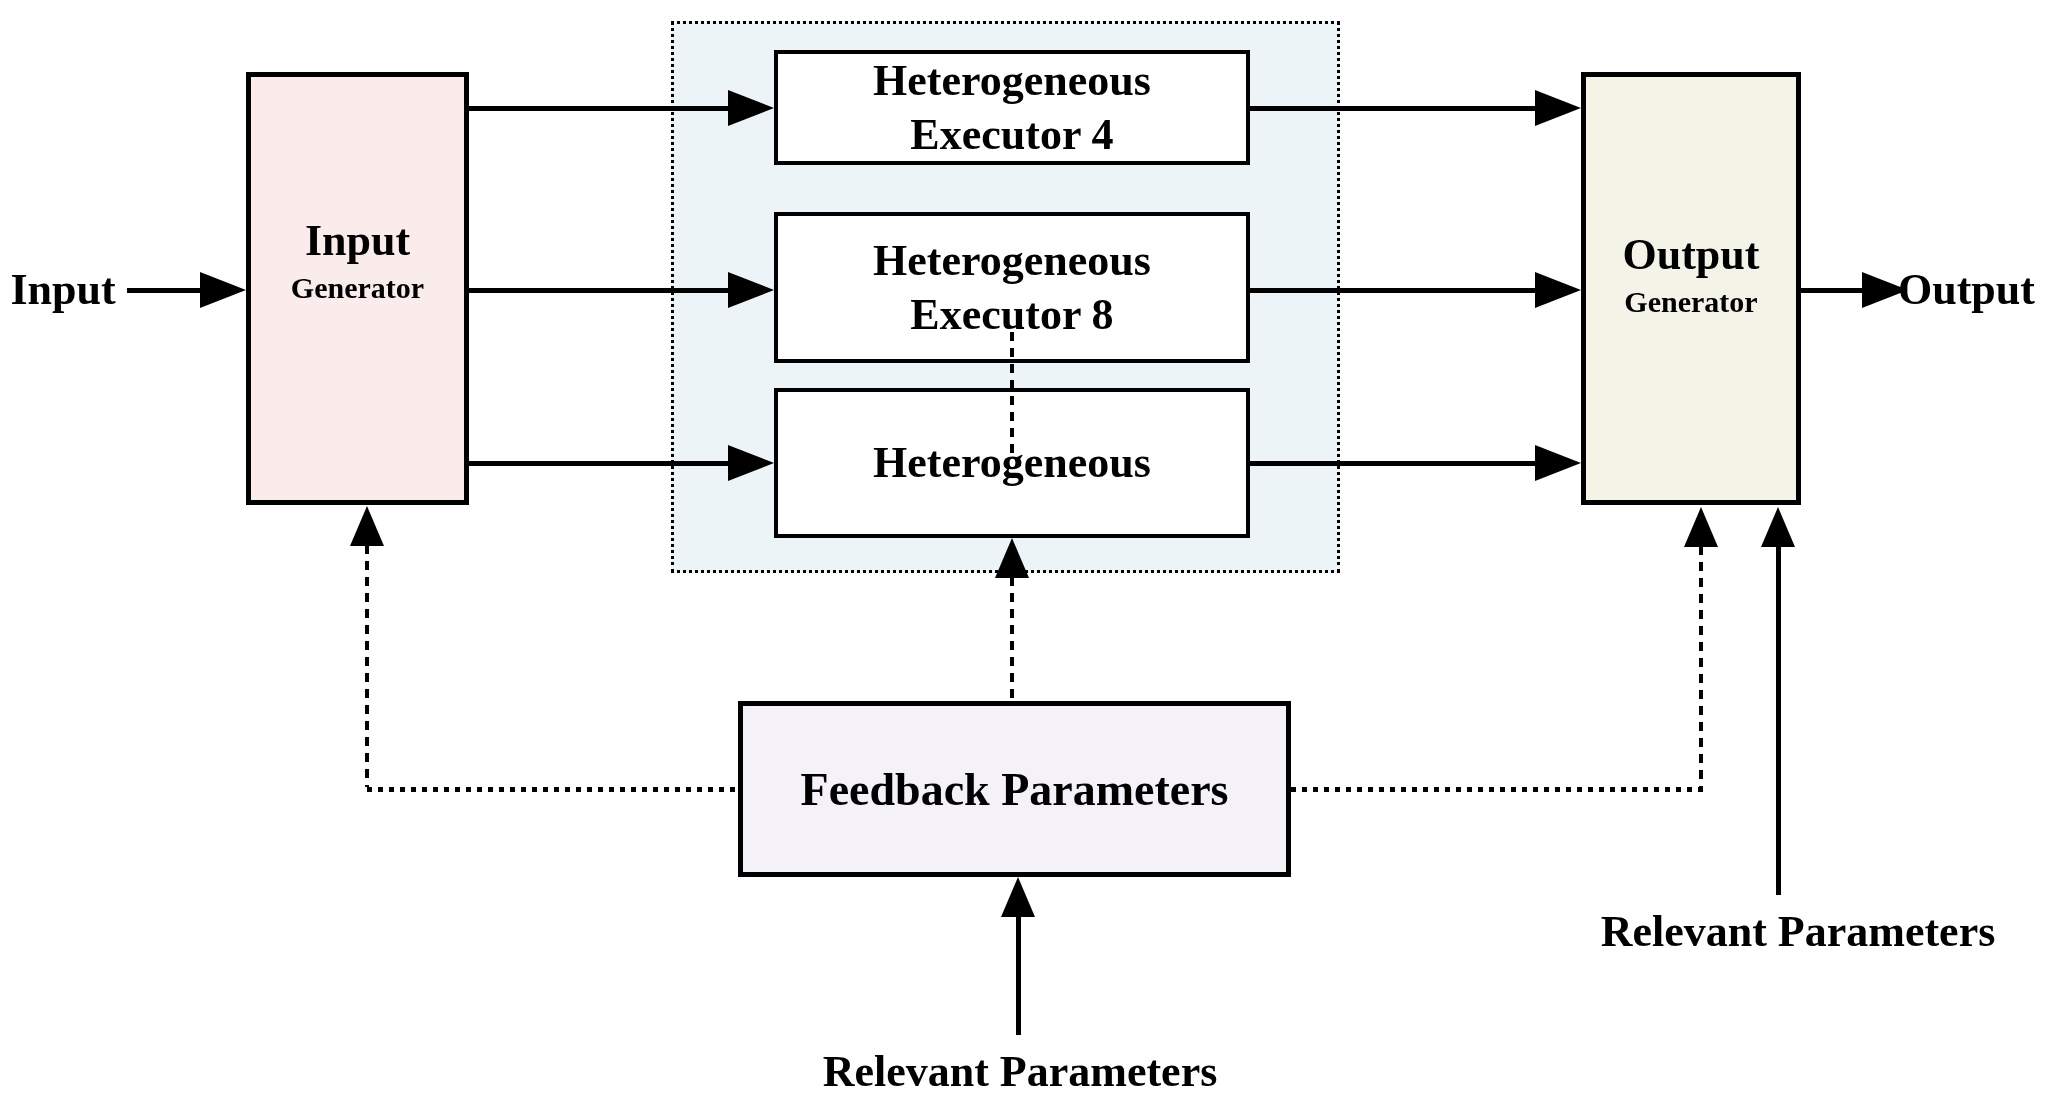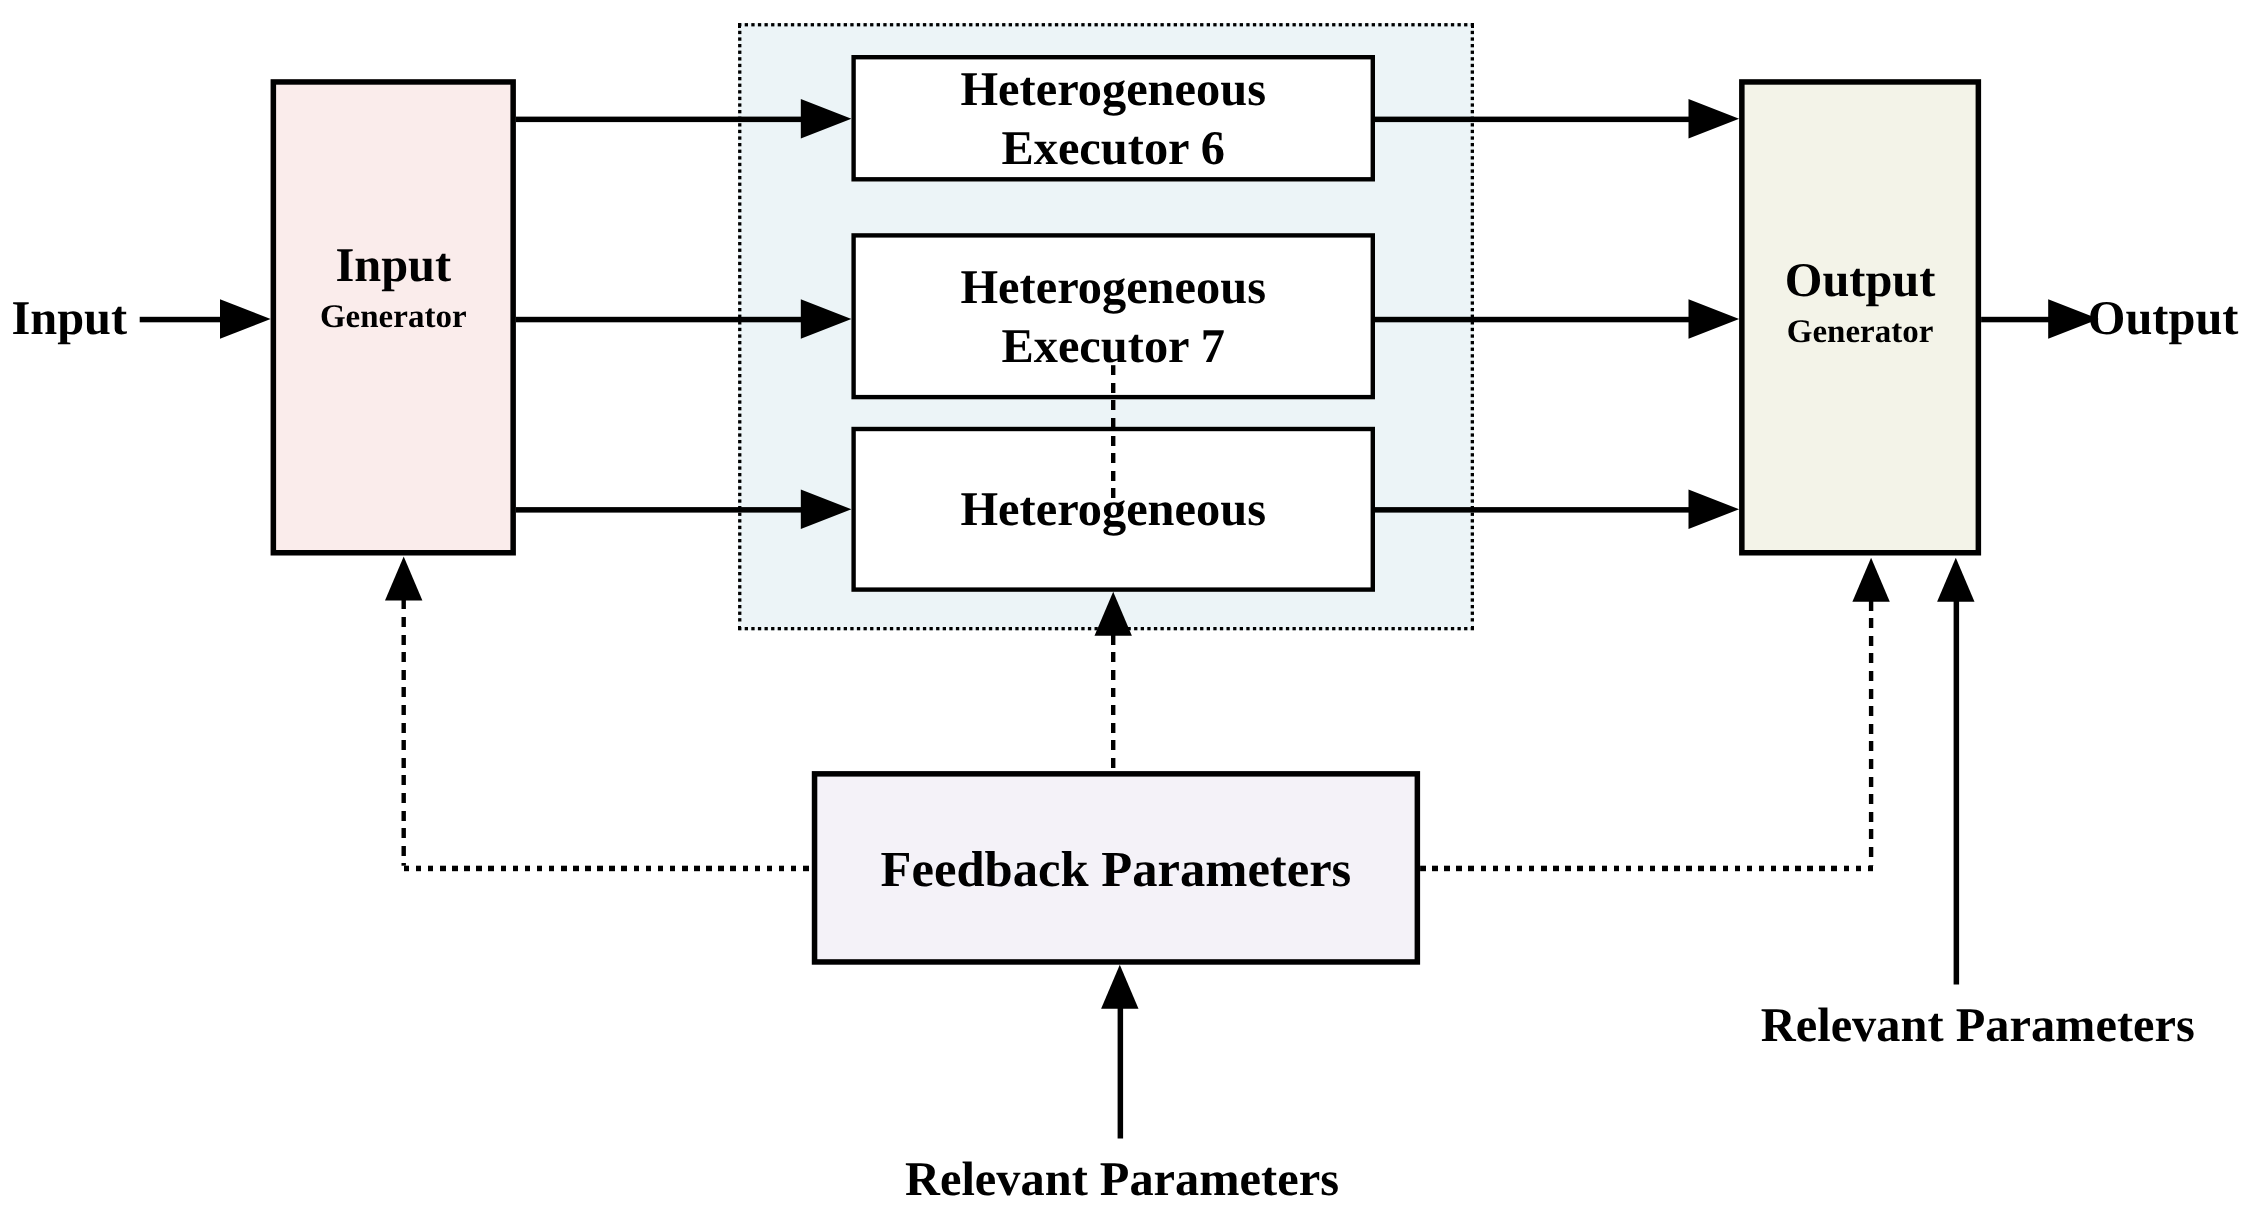--- a/index.html
+++ b/index.html
@@ -68,25 +68,25 @@
     <div style="transform: translateY(-26px);">
       <div class="gen-line1">Input</div>
       <div class="gen-line2">Generator</div>
     </div>
   </div>
 
   <div class="container-box" style="left:671px; top:21px; width:669px; height:552px;"></div>
 
   <div class="box exec-box" style="left:774px; top:50px; width:476px; height:115px;">
     <div>Heterogeneous</div>
-    <div>Executor 6</div>
+    <div>Executor 4</div>
   </div>
   <div class="box exec-box" style="left:774px; top:212px; width:476px; height:151px;">
     <div>Heterogeneous</div>
-    <div>Executor 7</div>
+    <div>Executor 8</div>
   </div>
   <div class="box exec-box" style="left:774px; top:388px; width:476px; height:150px;">
     <div>Heterogeneous</div>
   </div>
 
   <div class="dash-v" style="left:1010px; top:332px; height:123px;"></div>
 
   <div class="solid-h" style="left:469px; top:106px; width:260px;"></div>
   <div class="tri-right" style="left:728px; top:90px;"></div>
   <div class="solid-h" style="left:469px; top:288px; width:260px;"></div>

